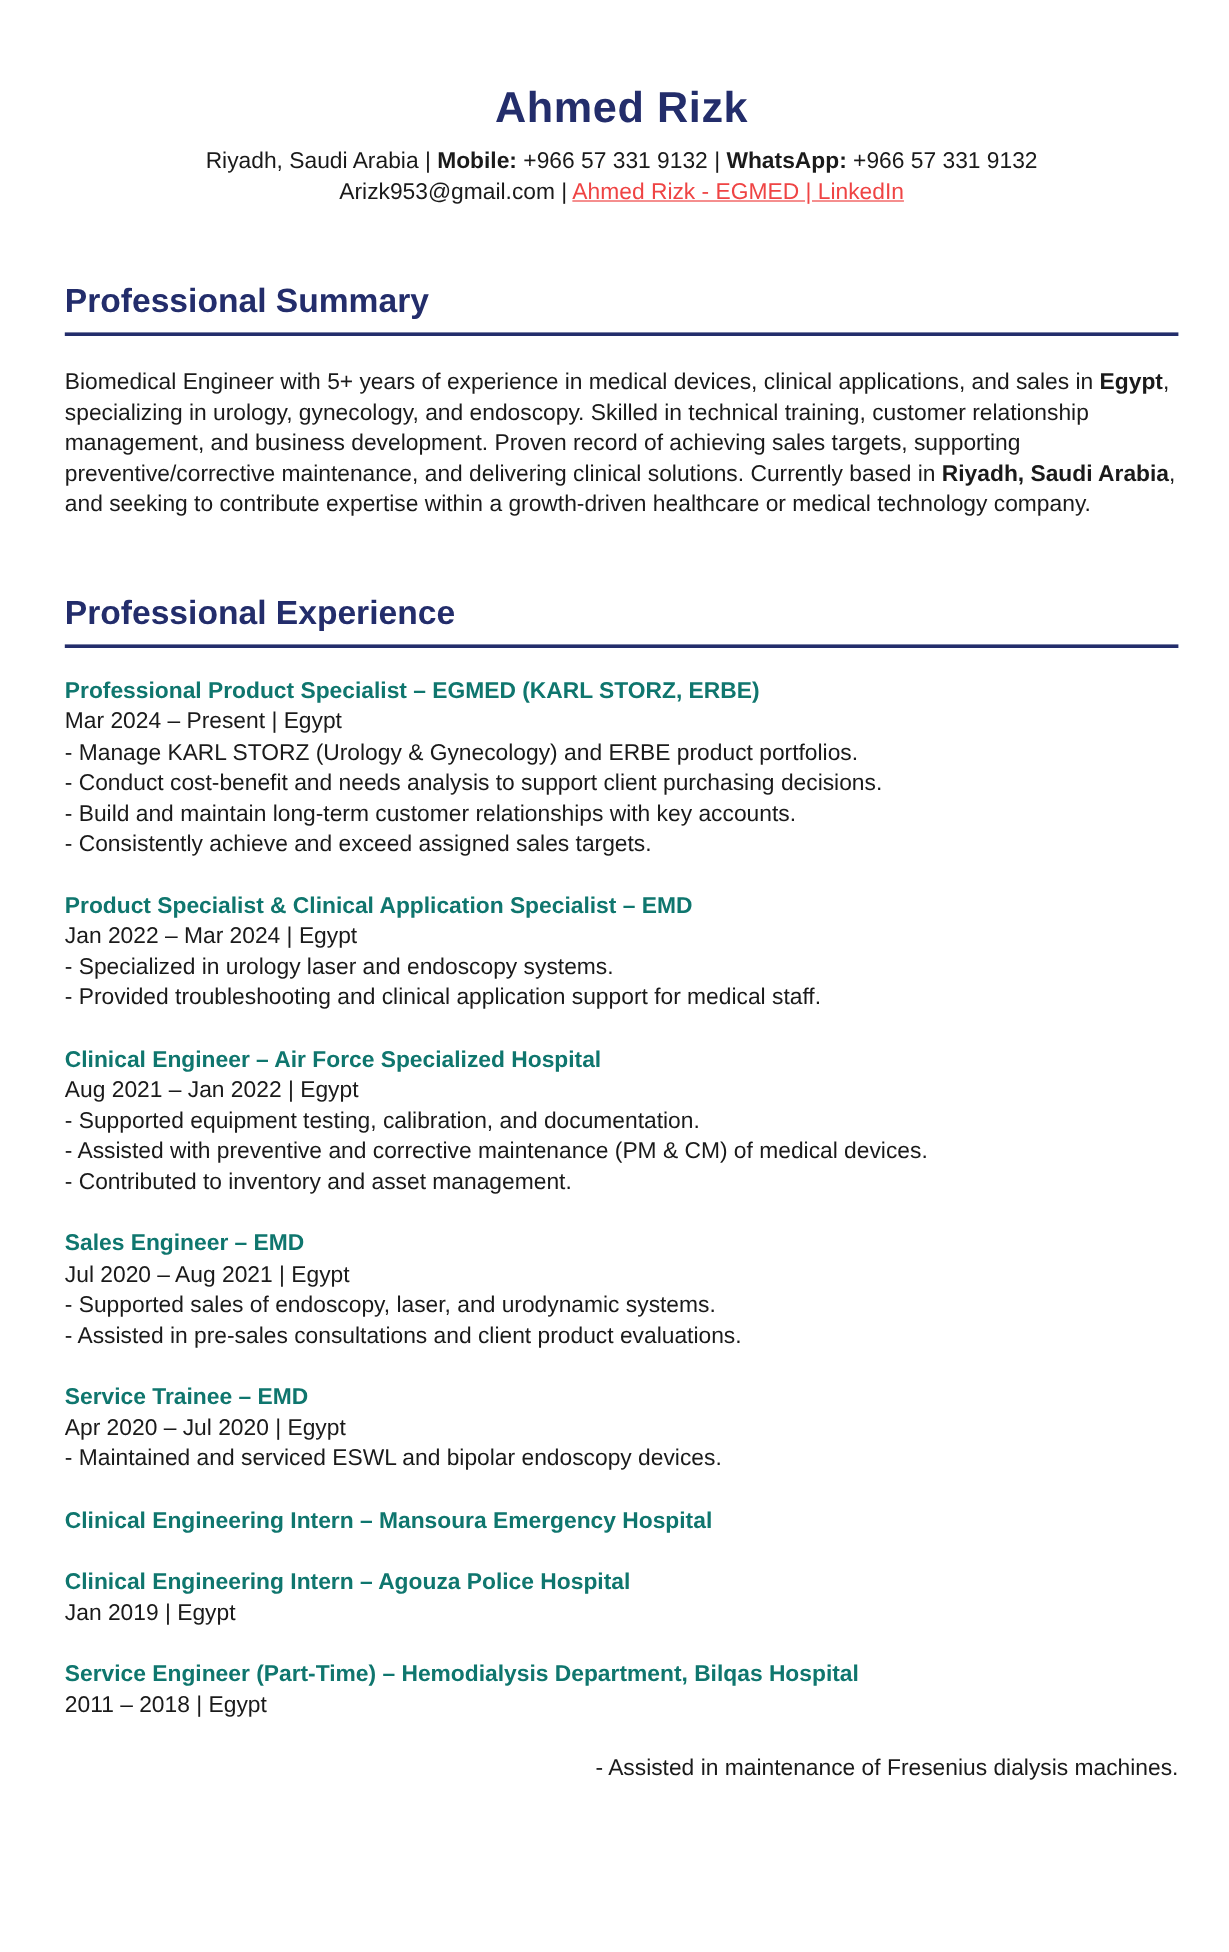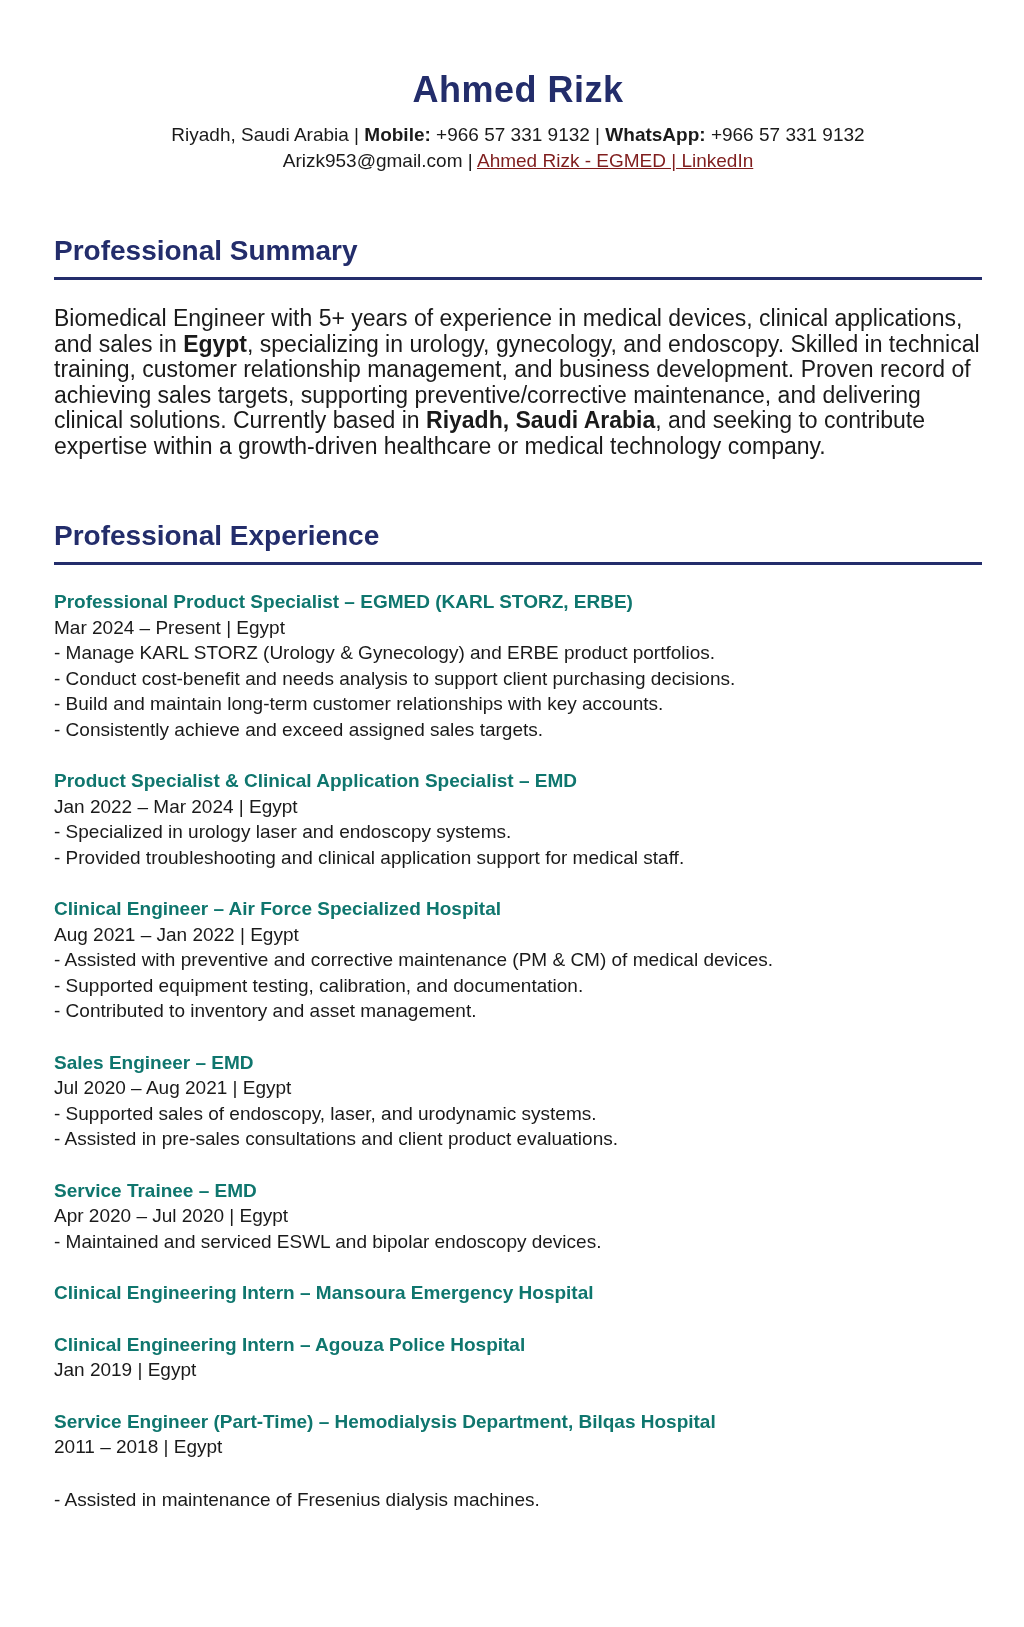--- a/index.html
+++ b/index.html
@@ -29,61 +29,61 @@
   }
   .contact {
     margin-top: 12px;
     font-size: 19px;
     line-height: 26px;
     text-align: center;
     color: #1a1a1a;
   }
   .contact .bold-label { font-weight: bold; }
   .contact a.link {
-    color: #7f1d1d;
+    color: #ef4444;
     text-decoration: underline;
     cursor: pointer;
   }
   
   .section-heading {
     margin: 63px 0 0 0;
     font-size: 28px;
     line-height: 28px;
     font-weight: bold;
     color: #232d6b;
   }
   .rule {
     margin-top: 12px;
     border: none;
     border-top: 3px solid #232d6b;
     height: 0;
   }
   .summary-para {
     margin: 26px 0 0 0;
-    font-size: 23px;
+    font-size: 19px;
     line-height: 25.5px;
   }
   .summary-para .b { font-weight: bold; }
   
   .jobs { margin-top: 24px; }
   .job { margin: 0 0 26px 0; }
   .job-title {
     margin: 0;
     font-size: 19px;
     line-height: 25.5px;
     font-weight: bold;
     color: #0f766e;
   }
   .job-dates, .job-bullet {
     margin: 0;
     font-size: 19px;
     line-height: 25.5px;
     color: #1a1a1a;
   }
-  .job-bullet.extra-gap { margin-top: 27px; }
+  .job-bullet.extra-gap { margin-top: 27px; text-align: right; }
 </style>
 </head>
 <body>
 
 <div class="page">
 
   <h1 class="name">Ahmed Rizk</h1>
 
   <div class="contact">
     <div><span>Riyadh, Saudi Arabia</span><span> | </span><span class="bold-label">Mobile: </span><span>+966 57 331 9132</span><span> | </span><span class="bold-label">WhatsApp: </span><span>+966 57 331 9132</span></div>
@@ -112,22 +112,22 @@
     <div class="job">
       <p class="job-title">Product Specialist &amp; Clinical Application Specialist – EMD</p>
       <p class="job-dates">Jan 2022 – Mar 2024 | Egypt</p>
       <p class="job-bullet">- Specialized in urology laser and endoscopy systems.</p>
       <p class="job-bullet">- Provided troubleshooting and clinical application support for medical staff.</p>
     </div>
 
     <div class="job">
       <p class="job-title">Clinical Engineer – Air Force Specialized Hospital</p>
       <p class="job-dates">Aug 2021 – Jan 2022 | Egypt</p>
+      <p class="job-bullet">- Supported equipment testing, calibration, and documentation.</p>
       <p class="job-bullet">- Assisted with preventive and corrective maintenance (PM &amp; CM) of medical devices.</p>
-      <p class="job-bullet">- Supported equipment testing, calibration, and documentation.</p>
       <p class="job-bullet">- Contributed to inventory and asset management.</p>
     </div>
 
     <div class="job">
       <p class="job-title">Sales Engineer – EMD</p>
       <p class="job-dates">Jul 2020 – Aug 2021 | Egypt</p>
       <p class="job-bullet">- Supported sales of endoscopy, laser, and urodynamic systems.</p>
       <p class="job-bullet">- Assisted in pre-sales consultations and client product evaluations.</p>
     </div>
 

